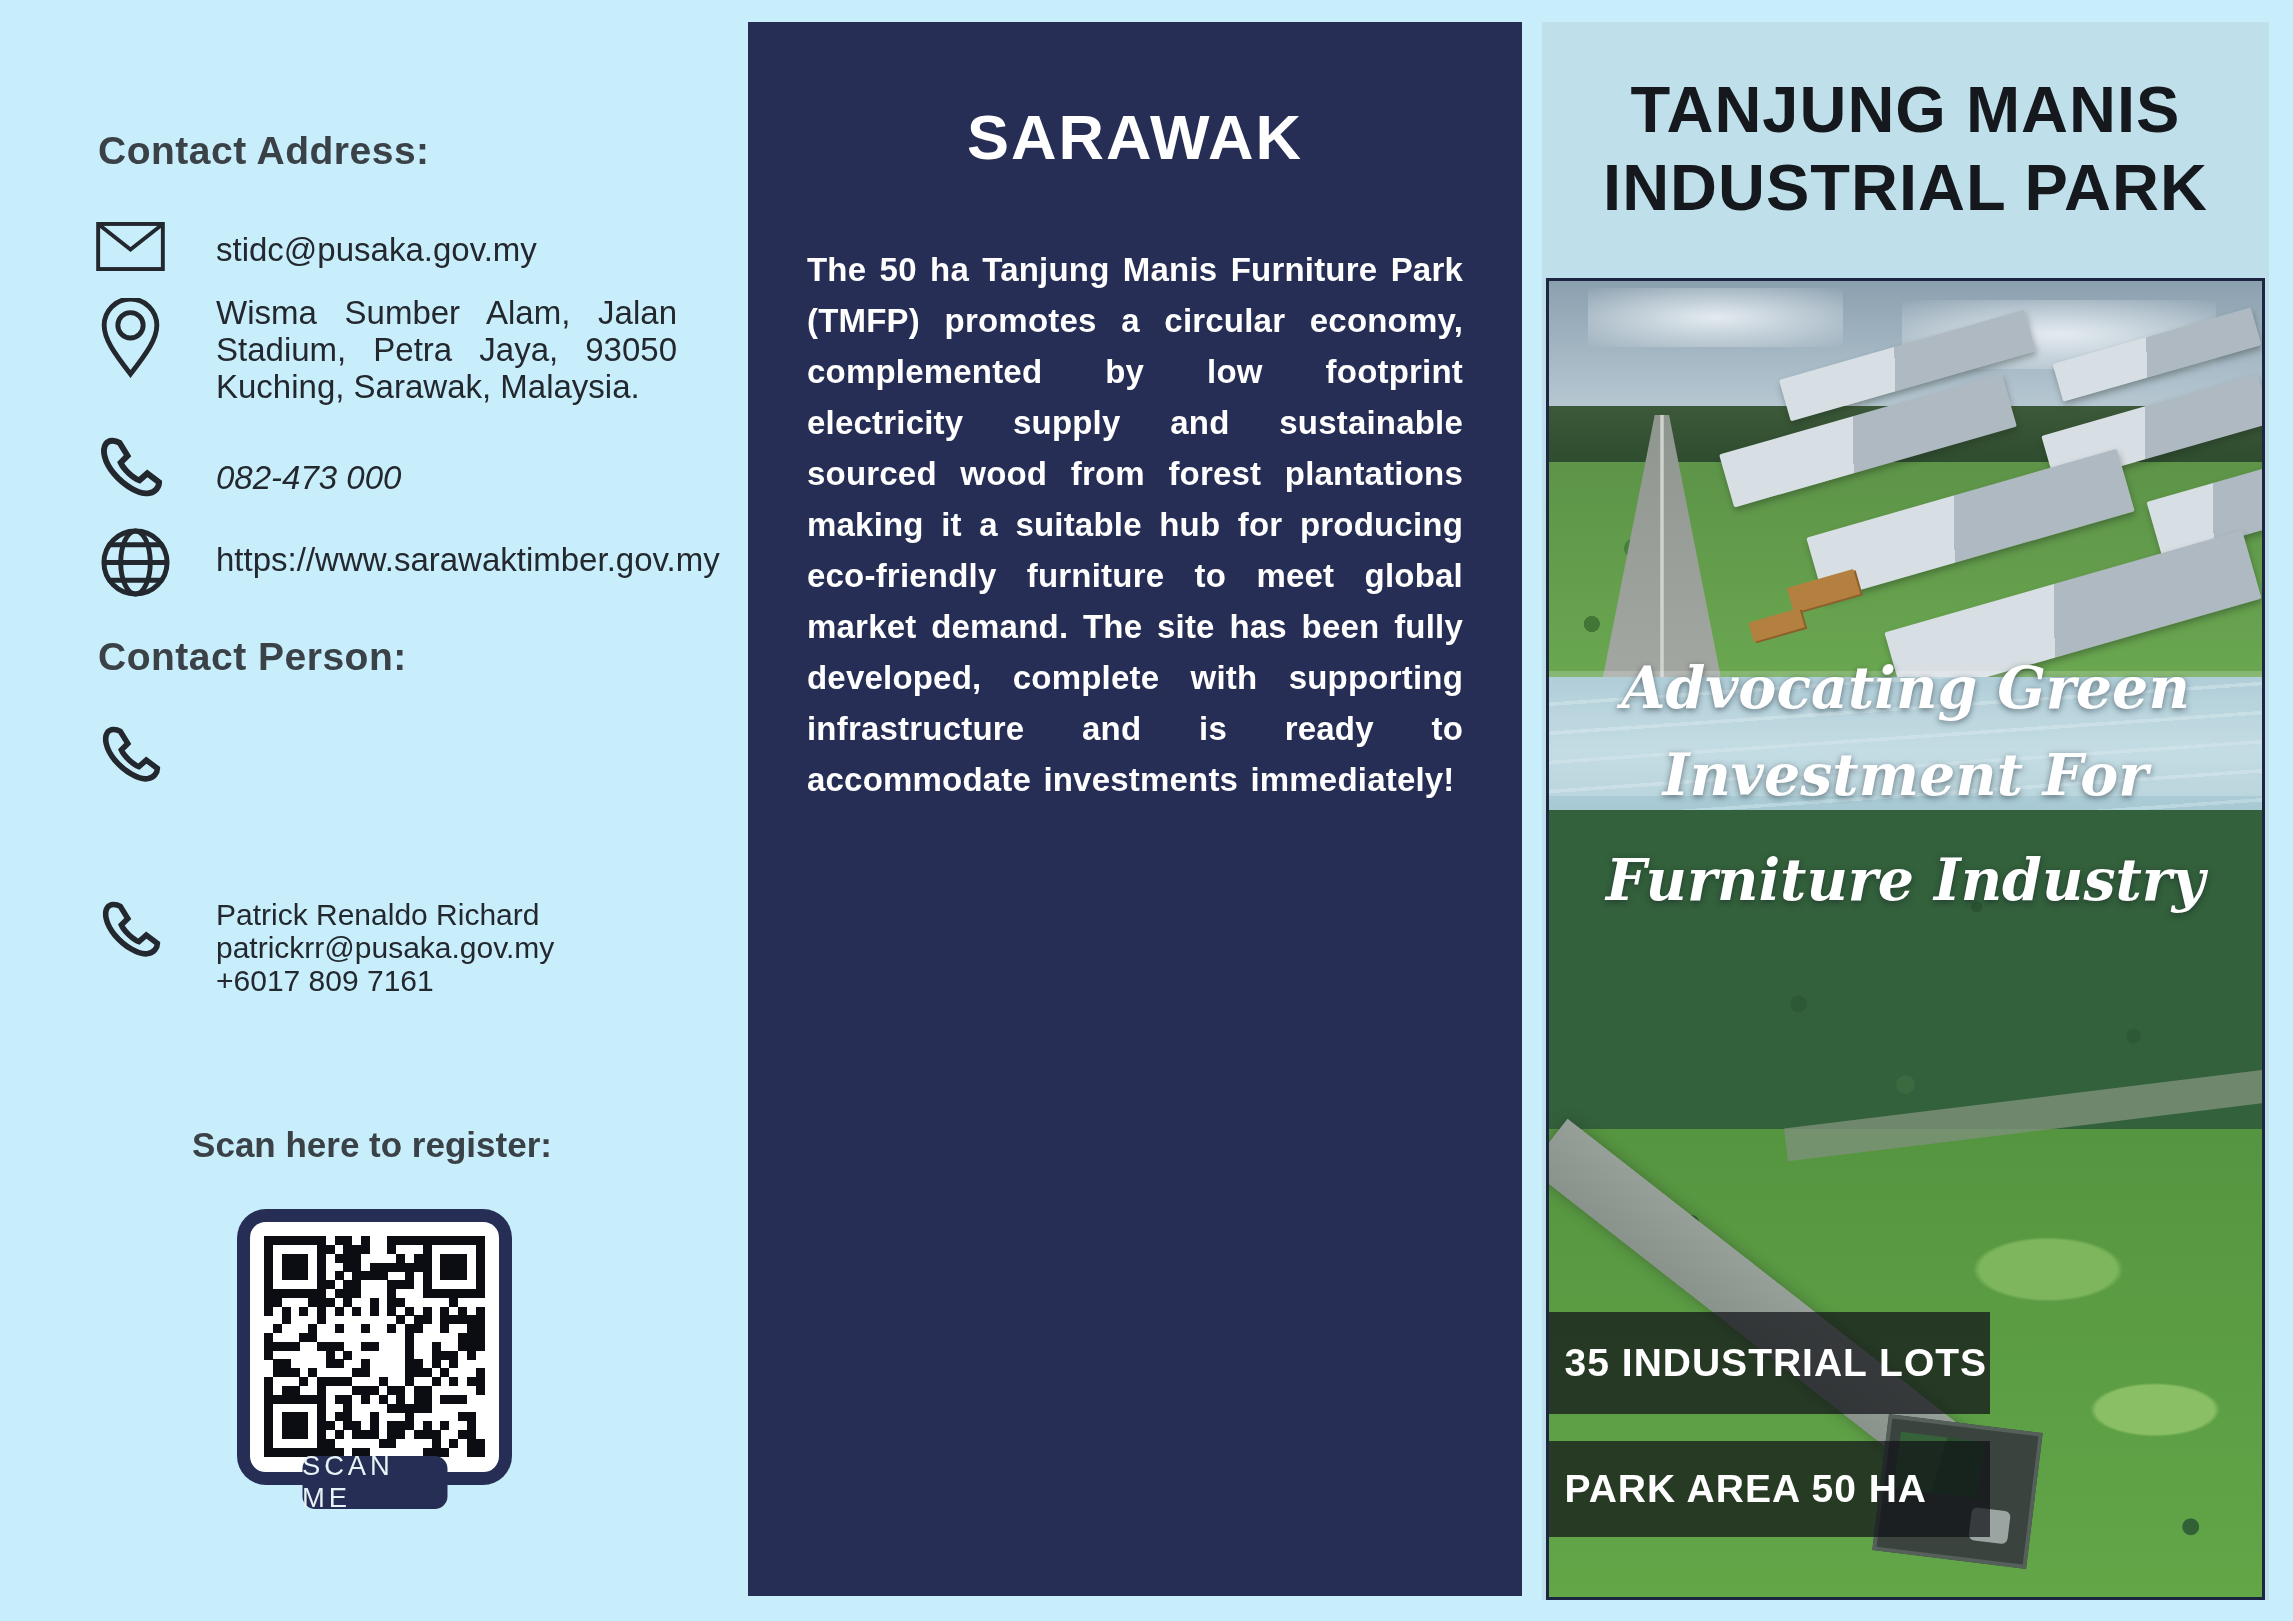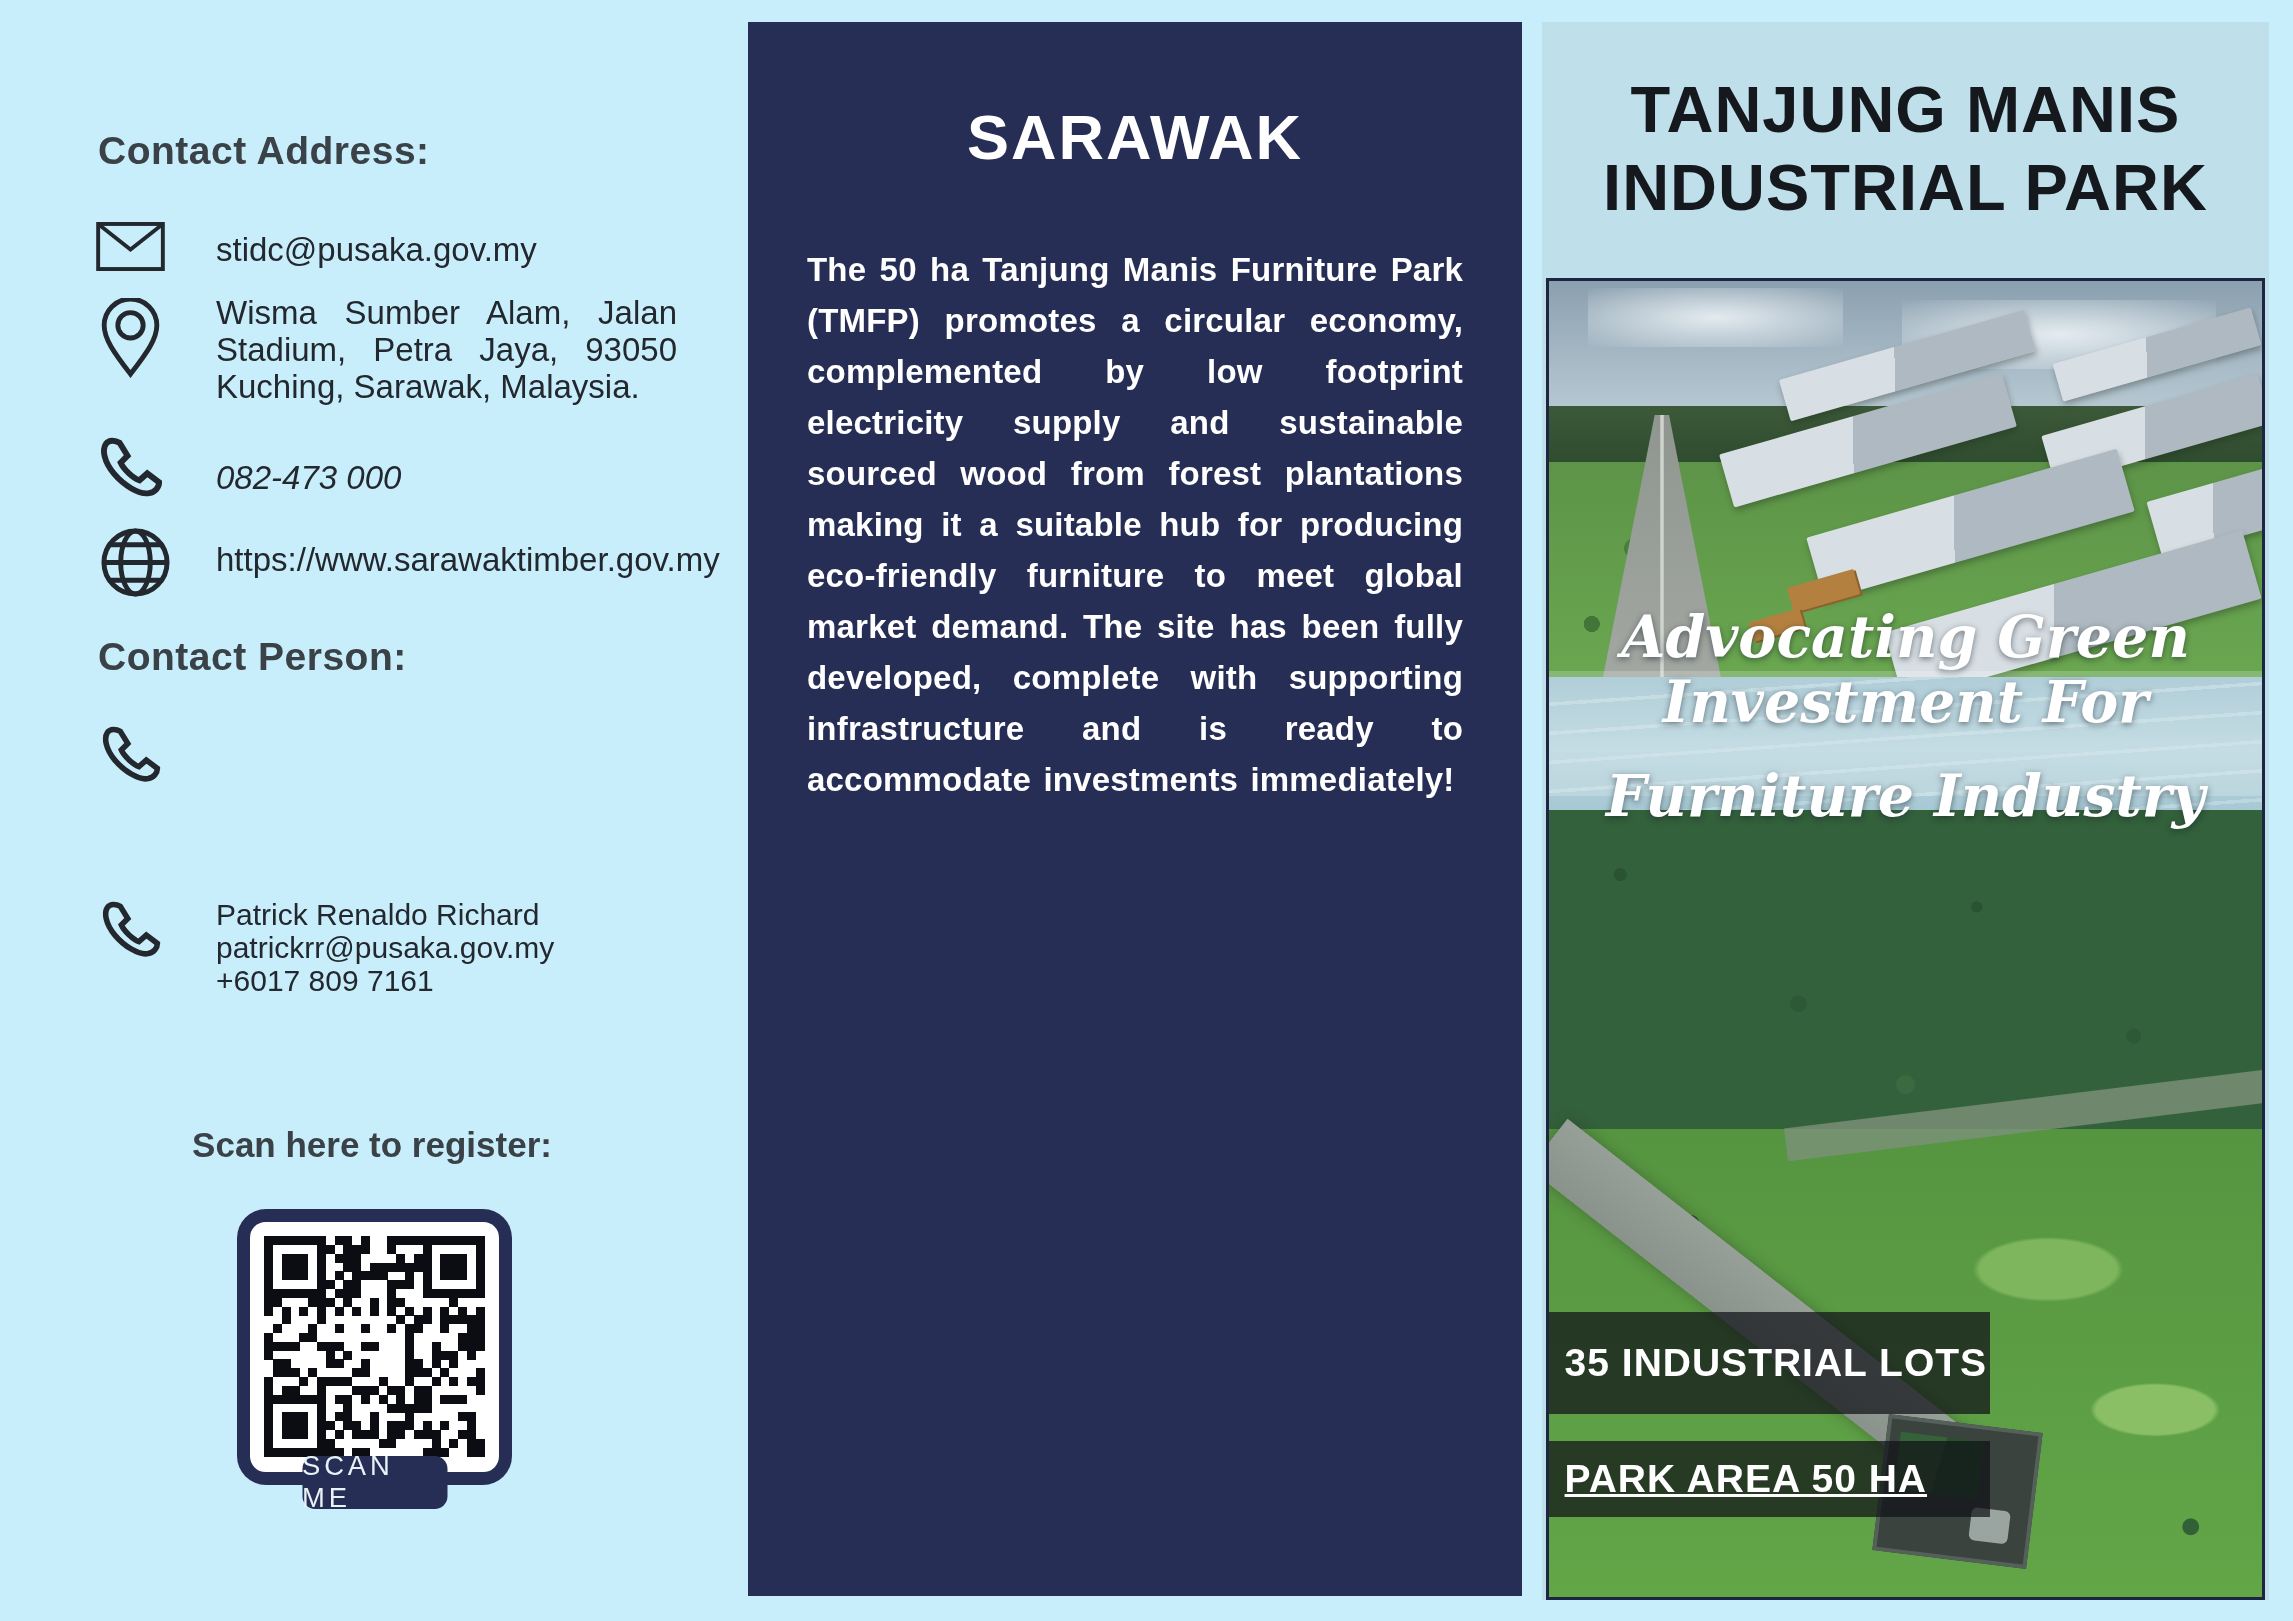--- a/index.html
+++ b/index.html
@@ -109,28 +109,28 @@
               background:#3a433e; transform:rotate(7deg);
               box-shadow:0 0 0 3.9px #55605a inset; }
   .compound .roofg { position:absolute; left:13.7px; top:15.7px; width:84px; height:57px;
               background:linear-gradient(100deg,#356238 0 50%, #2a4f2e 50% 100%); }
   .compound .tank { position:absolute; left:94px; top:82px; width:39px; height:33px;
               background:#9aa4a0; border-radius:5.9px; }
 
   .caption { position:absolute; left:0; right:0; top:323px; text-align:center;
              color:#ffffff; font-family:"DejaVu Serif", serif; font-style:italic;
              font-weight:700; text-shadow:0 2px 5.9px rgba(20,30,40,0.55); }
-  .caption .cl1 { font-size:57px; line-height:65px; }
+  .caption .cl1 { font-size:57px; line-height:87px;margin-top:40px; }
   .caption .cl2 { font-size:57px; line-height:69px; margin-top:27.4px; }
 
   .badge { position:absolute; left:0; width:441px; background:rgba(16,18,24,0.72);
            color:#ffffff; font-weight:700; font-size:39px; letter-spacing:1px;
            display:flex; align-items:center; padding-left:15.7px; }
   .badge1 { top:1031px; height:102px; }
-  .badge2 { top:1160px; height:76px;text-decoration:underline; }
+  .badge2 { top:1160px; height:96px; }
 </style>
 </head>
 <body>
 
 <section class="panel-left">
 
   <h2 class="lp-heading" style="left:98px; top:129px;">Contact Address:</h2>
 
   <span class="icon-box" style="left:96px; top:222px; width:69px; height:49px;">
     <svg viewBox="0 0 70 50" fill="none" stroke="#23272e" stroke-width="4">

